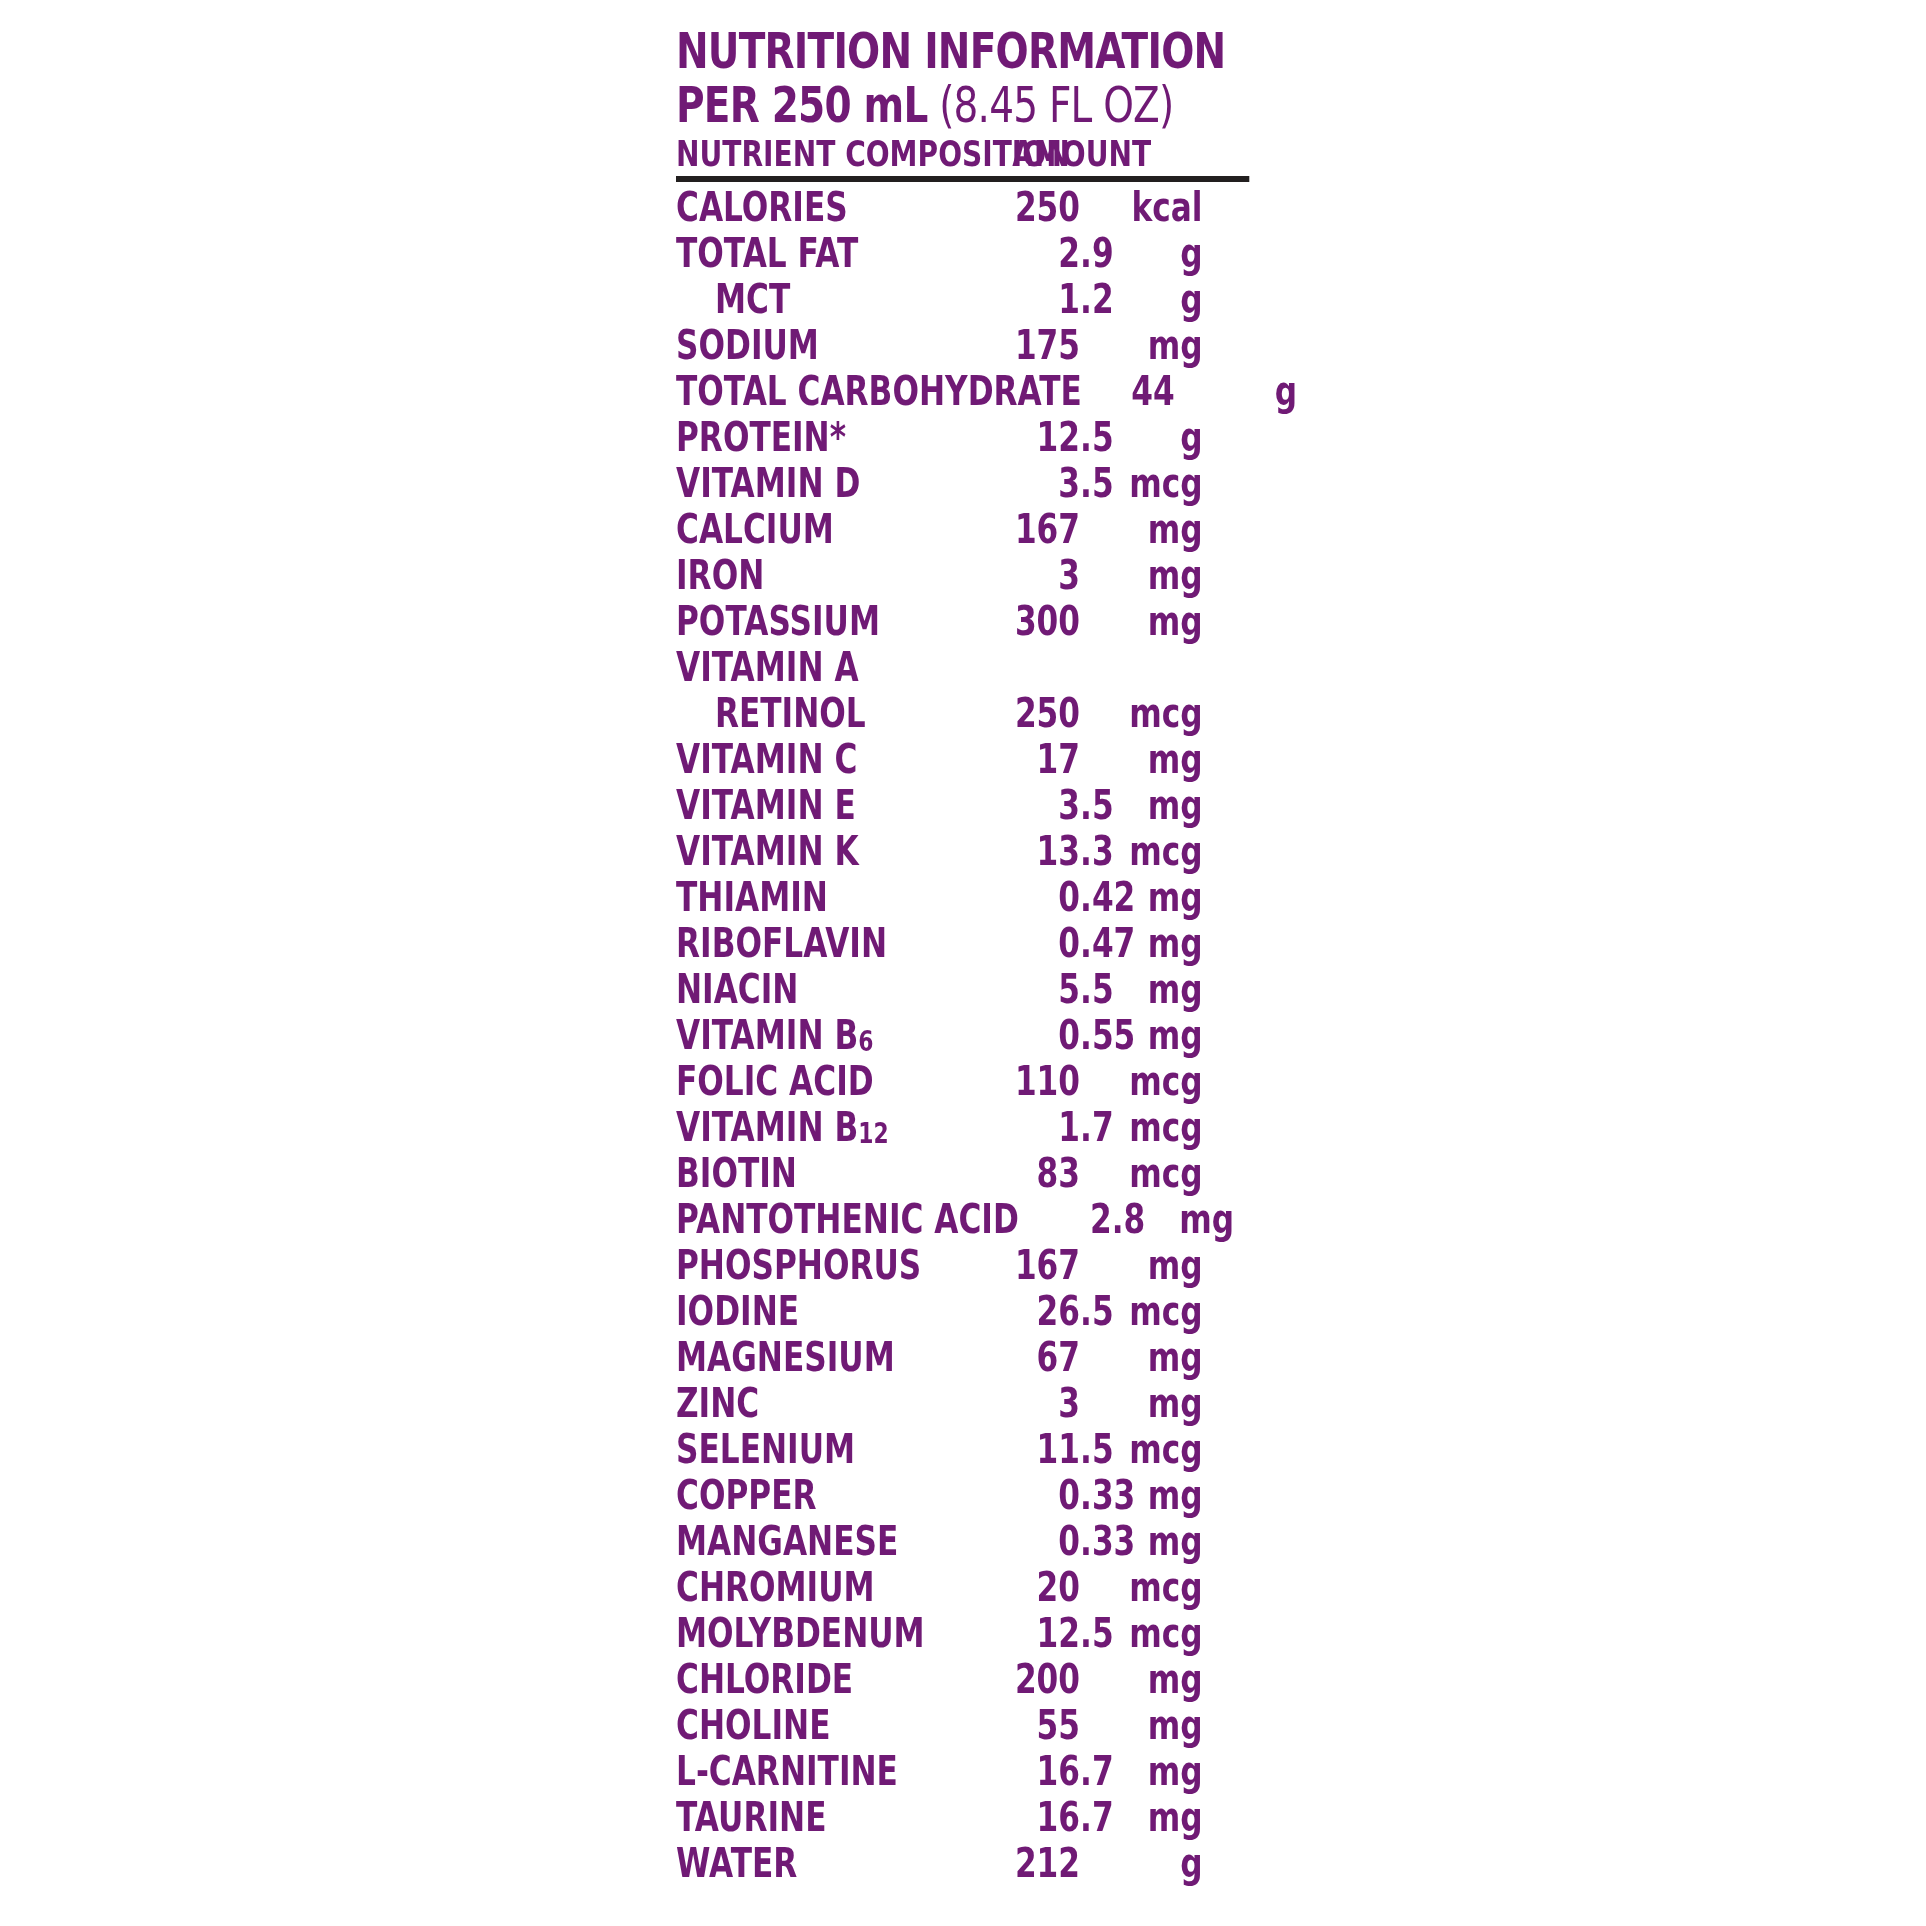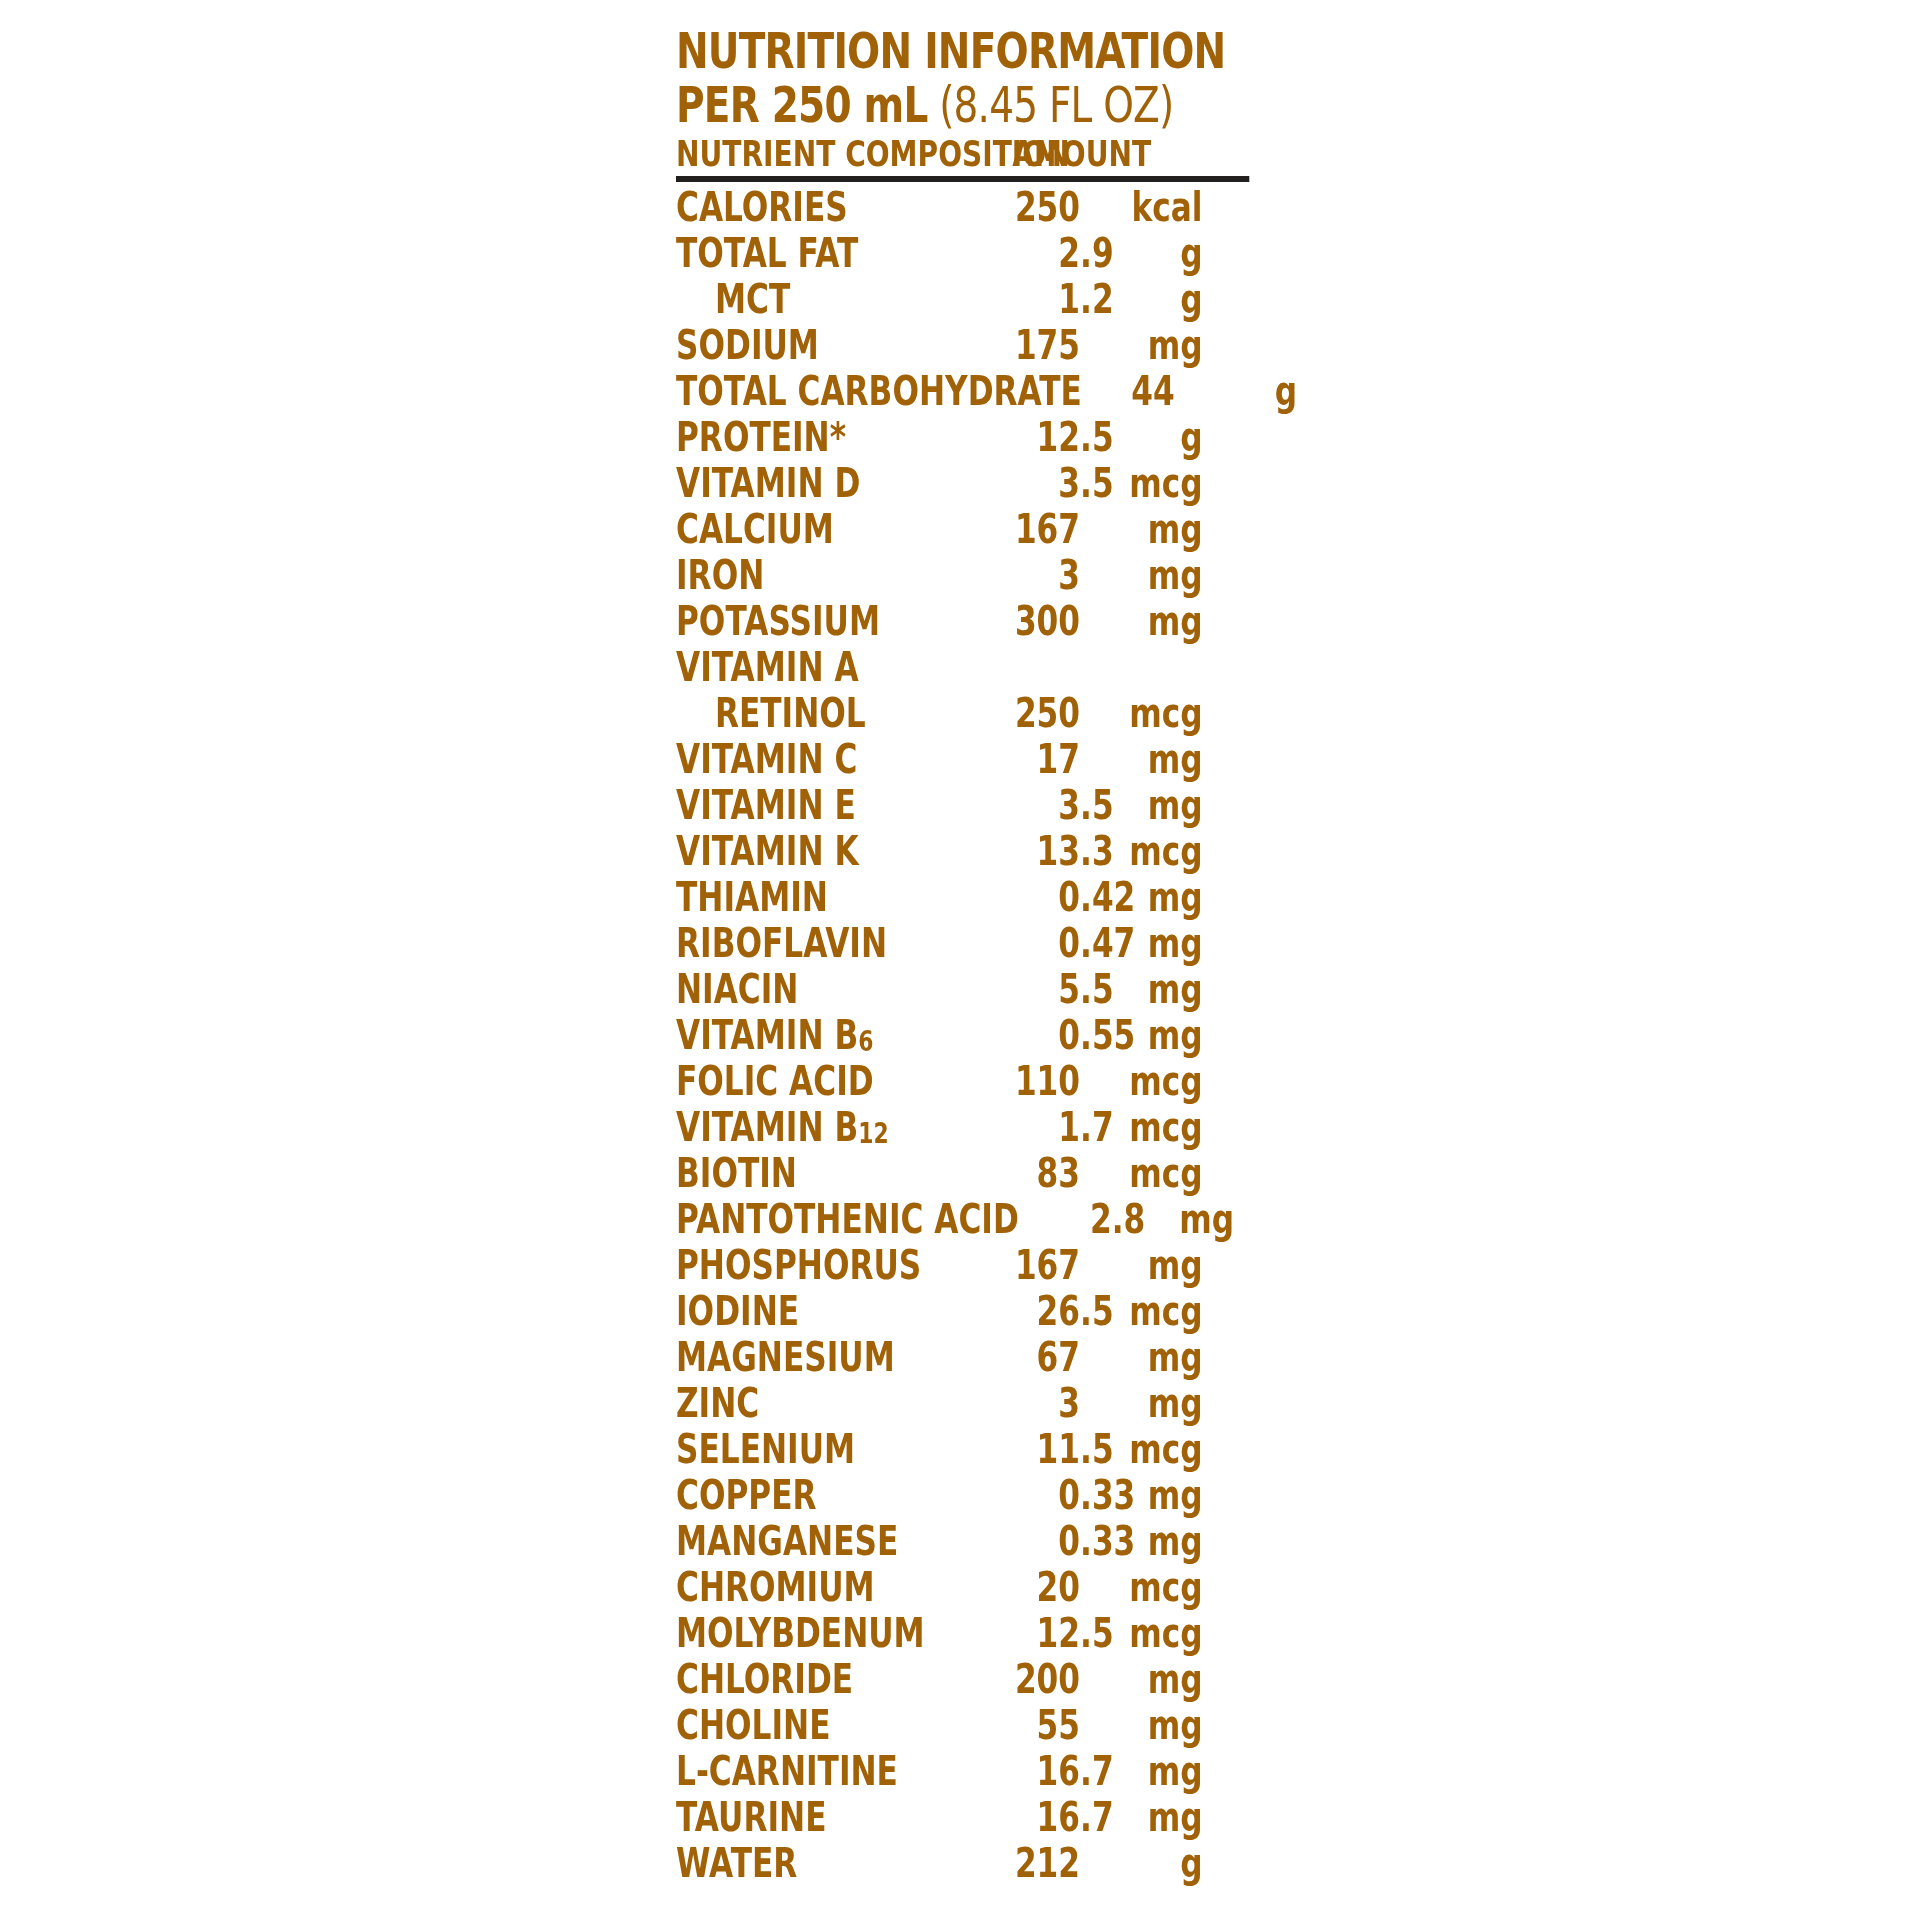--- a/index.html
+++ b/index.html
@@ -9,21 +9,21 @@
     width: 1927px;
     height: 1927px;
     overflow: hidden;
     font-family: "DejaVu Sans", "Liberation Sans", sans-serif;
   }
   .page {
     position: relative;
     width: 1927px;
     height: 1927px;
     background: #ffffff;
-    color: #a16207;
+    color: #701a75;
   }
   
   .sheet {
     position: absolute;
     left: 676px;
     top: 24px;
     width: 762px;
     transform: scaleX(0.78);
     transform-origin: 0 0;
     white-space: nowrap;

